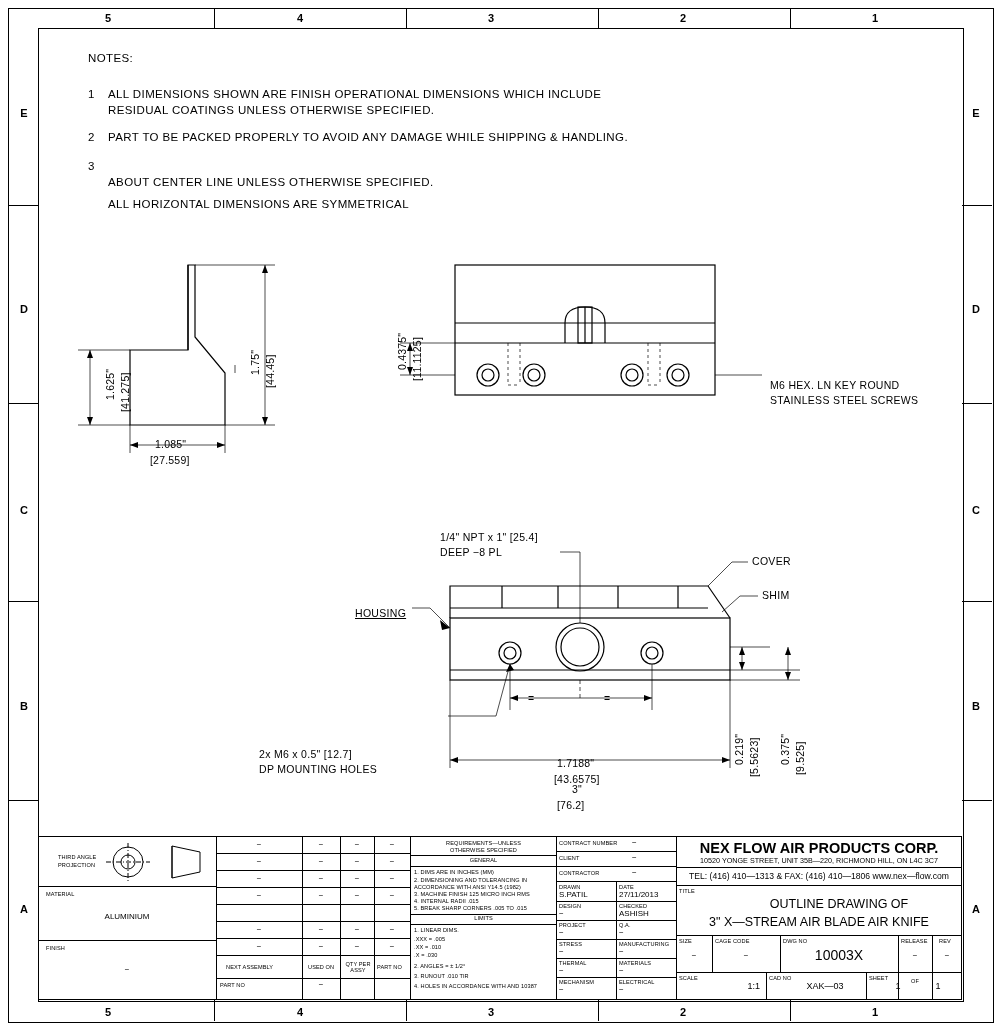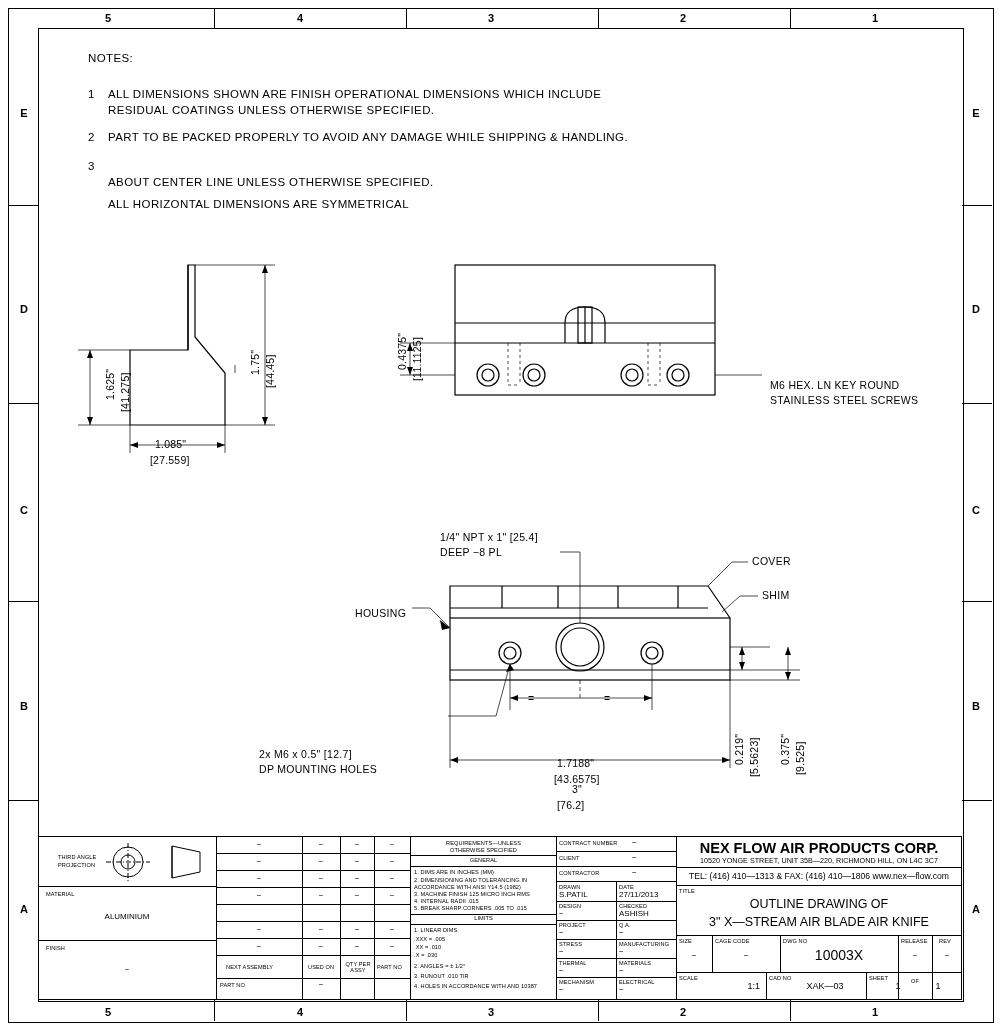--- a/index.html
+++ b/index.html
@@ -241,21 +241,21 @@
       <polygon points="458,160 455,152 461,152"></polygon>
       <polygon points="120,108 110,100 112,110"></polygon>
       <polygon points="180,144 176,152 184,150"></polygon>
     </g>
   </svg>
 
   <div class="txt lead" style="left:440px;top:531px;">1/4" NPT x 1" [25.4]</div>
   <div class="txt lead" style="left:440px;top:546px;">DEEP −8 PL</div>
   <div class="txt lead" style="left:752px;top:555px;">COVER</div>
   <div class="txt lead" style="left:762px;top:589px;">SHIM</div>
-  <div class="txt lead" style="left:355px;top:607px;">HOUSING</div>
+  <div class="txt lead" style="left:355px;top:607px;text-decoration:underline;">HOUSING</div>
   <div class="txt lead" style="left:259px;top:748px;">2x M6 x 0.5" [12.7]</div>
   <div class="txt lead" style="left:259px;top:763px;">DP MOUNTING HOLES</div>
 
   <div class="txt dim" style="left:528px;top:692px;">=</div>
   <div class="txt dim" style="left:604px;top:692px;">=</div>
   <div class="txt dim" style="left:557px;top:757px;">1.7188"</div>
   <div class="txt dim" style="left:554px;top:773px;">[43.6575]</div>
 
   <div class="txt dim" style="left:572px;top:783px;">3"</div>
   <div class="txt dim" style="left:557px;top:799px;">[76.2]</div>
@@ -412,21 +412,21 @@
   <div class="ln" style="left:676px;top:867px;width:286px;height:1px;"></div>
   <div class="ln" style="left:676px;top:885px;width:286px;height:1px;"></div>
   <div class="ln" style="left:676px;top:935px;width:286px;height:1px;"></div>
   <div class="ln" style="left:676px;top:972px;width:286px;height:1px;"></div>
 
   <div class="abs ctr" style="left:676px;top:840px;width:286px;font-size:14.5px;font-weight:bold;">NEX FLOW AIR PRODUCTS CORP.</div>
   <div class="abs ctr" style="left:676px;top:856px;width:286px;font-size:7.2px;">10520 YONGE STREET, UNIT 35B—220, RICHMOND HILL, ON L4C 3C7</div>
   <div class="abs ctr" style="left:676px;top:871px;width:286px;font-size:8.6px;">TEL: (416) 410—1313 &amp; FAX: (416) 410—1806 www.nex—flow.com</div>
 
   <div class="tbt" style="left:679px;top:888px;">TITLE</div>
-  <div class="abs ctr" style="left:676px;top:897px;width:286px;font-size:12.5px;">OUTLINE DRAWING OF</div>
+  <div class="abs ctr" style="left:676px;top:897px;width:286px;font-size:12.5px;padding-left:20px;">OUTLINE DRAWING OF</div>
   <div class="abs ctr" style="left:676px;top:915px;width:286px;font-size:12.5px;">3" X—STREAM AIR BLADE AIR KNIFE</div>
 
   <div class="ln" style="left:712px;top:935px;width:1px;height:37px;"></div>
   <div class="ln" style="left:780px;top:935px;width:1px;height:37px;"></div>
   <div class="ln" style="left:898px;top:935px;width:1px;height:65px;"></div>
   <div class="ln" style="left:932px;top:935px;width:1px;height:65px;"></div>
   <div class="tbt" style="left:679px;top:938px;">SIZE</div>
   <div class="tbc" style="left:676px;top:951px;width:36px;">−</div>
   <div class="tbt" style="left:715px;top:938px;">CAGE CODE</div>
   <div class="tbc" style="left:712px;top:951px;width:68px;">−</div>

